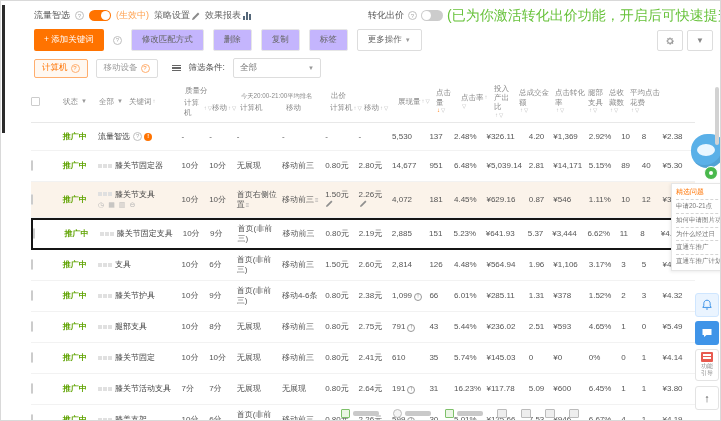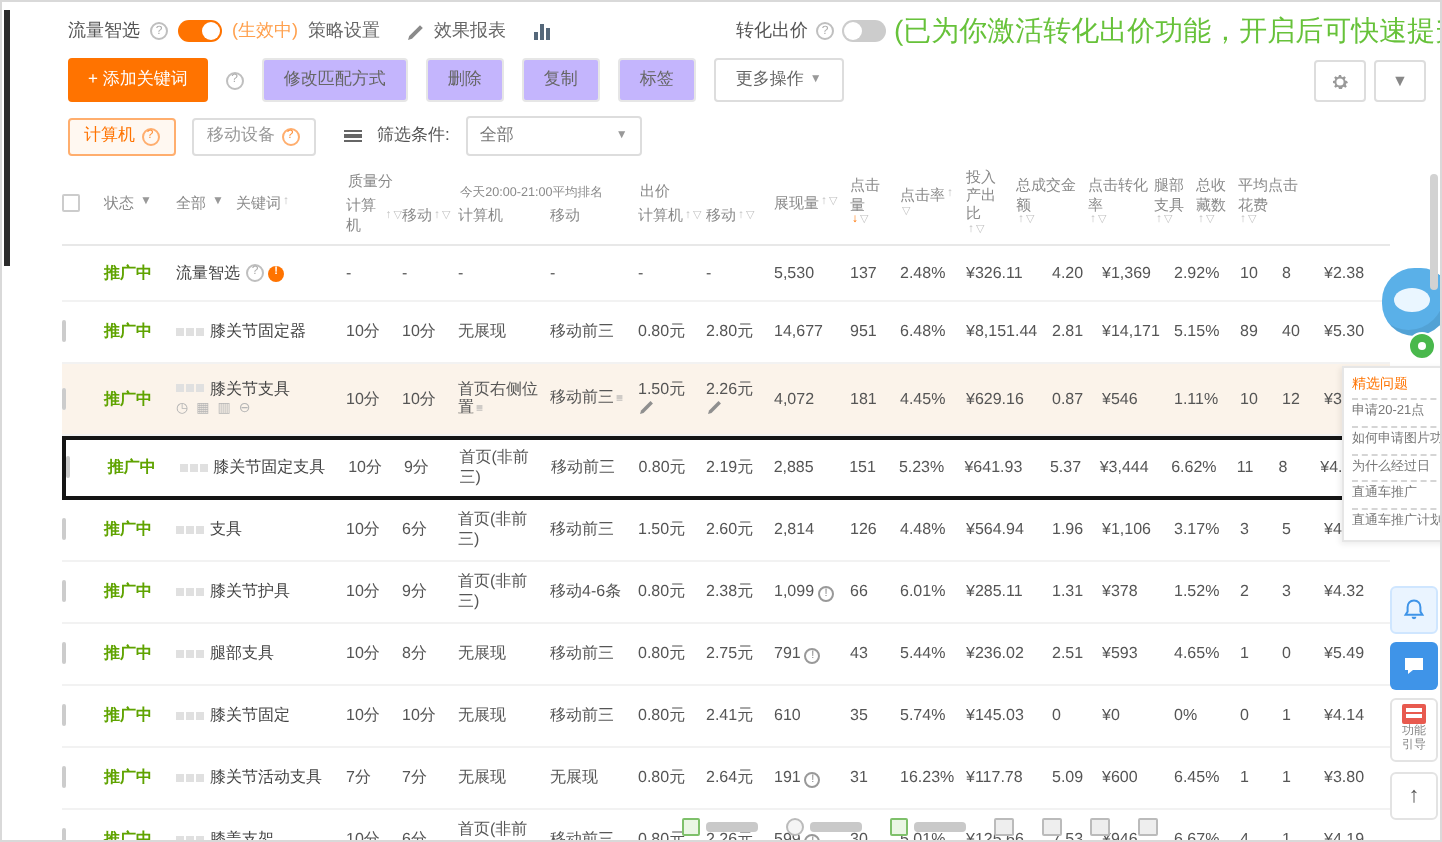--- a/index.html
+++ b/index.html
@@ -12,21 +12,21 @@
   .smart-left { position:absolute; left:33px; top:7px; height:15px; display:flex; align-items:center; gap:5px; font-size:9px; color:#555; white-space:nowrap; }
   .smart-right { position:absolute; left:367px; top:7px; height:15px; display:flex; align-items:center; gap:4px; font-size:9px; color:#555; white-space:nowrap; }
   .help-dot { display:inline-flex; width:9px; height:9px; border:1px solid #bfbfbf; border-radius:50%;
               color:#aaa; font-size:6px; align-items:center; justify-content:center; flex:0 0 auto; }
   .toggle { position:relative; width:22px; height:11px; border-radius:6px; background:#ccc; flex:0 0 auto; }
   .toggle .knob { position:absolute; top:1px; left:1px; width:9px; height:9px; border-radius:50%; background:#fff; }
   .toggle.on { background:#ff7300; }
   .toggle.on .knob { left:auto; right:1px; }
   .state-txt { color:#ffa04d; }
   .hint-txt { color:#67c23a; font-size:14px; }
-  .mini-link { display:flex; align-items:center; gap:14px; color:#666; }
+  .mini-link { display:flex; align-items:center; gap:2px; color:#666; }
   .bars-ico { display:inline-flex; align-items:flex-end; gap:1px; height:8px; }
   .bars-ico i { display:block; width:2px; background:#55687a; }
   .pencil-svg, .gear-svg { display:block; }
 
   
   .toolbar { position:absolute; left:33px; top:28px; height:22px; display:flex; align-items:center; gap:9px; }
   .btn { height:22px; display:inline-flex; align-items:center; justify-content:center; padding:0 10px;
          font-size:8.5px; border-radius:2px; cursor:pointer; white-space:nowrap; }
   .btn.primary { background:#ff7300; color:#fff; }
   .btn.gray { background:#c4b5fd; color:#666; border:1px solid #e6e6e6; }
@@ -42,21 +42,21 @@
   .chip.active { border-color:#ffae6e; color:#ff7300; background:#fff8f1; }
   .chip .help-dot { border-color:#ffae6e; color:#ff8c33; }
   .stat-ico { display:inline-flex; flex-direction:column; gap:1px; margin-left:6px; }
   .stat-ico i { display:block; width:9px; height:1.5px; background:#666; }
   .stat-label { color:#555; }
   .mini-select { height:20px; min-width:88px; border:1px solid #ddd; border-radius:2px; display:inline-flex;
                  align-items:center; justify-content:space-between; padding:0 6px; color:#777; background:#fff; }
 
   
   .tbl { position:absolute; left:30px; top:80px; width:664px; }
-  .w-check{width:21px;} .w-status{width:36px;} .w-kw{width:85px;}
+  .w-check{width:21px;} .w-status{width:36px;margin-left:11px;} .w-kw{width:85px;}
   .w-qs{width:28px;} .w-rankpc{width:46px;} .w-rankm{width:44px;} .w-bid{width:34px;}
   .w-impr{width:38px;} .w-clk{width:25px;} .w-ctr{width:33px;} .w-cost{width:43px;}
   .w-roi{width:25px;} .w-gmv{width:36px;} .w-cvr{width:33px;} .w-cart{width:21px;}
   .w-fav{width:21px;} .w-cpc{width:33px;}
   .thead { display:flex; align-items:stretch; border-bottom:1px solid #e8e8e8; height:42px; color:#8a8a8a; font-size:7.5px; }
   .th { display:flex; align-items:center; flex-wrap:wrap; align-content:center; line-height:1.25; padding-right:3px; }
   .th-group { display:flex; flex-direction:column; justify-content:center; }
   .th-group .g-label { text-align:left; padding:1px 0 2px 1px; white-space:nowrap; overflow:hidden; }
   .th-group .g-sub { display:flex; }
   .th-group .g-sub > div { display:flex; align-items:center; }
@@ -357,21 +357,21 @@
       </div>
       <div class="cell w-qs">10分</div>
       <div class="cell w-qs">10分</div>
       <div class="cell w-rankpc"><span>无展现</span></div>
       <div class="cell w-rankm"><span>移动前三</span></div>
       <div class="cell w-bid"><span>0.80元</span></div>
       <div class="cell w-bid"><span>2.80元</span></div>
       <div class="cell w-impr"><span>14,677</span></div>
       <div class="cell w-clk">951</div>
       <div class="cell w-ctr">6.48%</div>
-      <div class="cell w-cost">¥8,151.44</div>
+      <div class="cell w-cost">¥5,039.14</div>
       <div class="cell w-roi">2.81</div>
       <div class="cell w-gmv">¥14,171</div>
       <div class="cell w-cvr">5.15%</div>
       <div class="cell w-cart">89</div>
       <div class="cell w-fav">40</div>
       <div class="cell w-cpc">¥5.30</div>
     </div>
         <div class="trow hover-row edit-bids rank-icons">
       <div class="cell w-check"><span class="cb"></span></div>
       <div class="cell w-status"><span class="status-txt">推广中</span></div>

